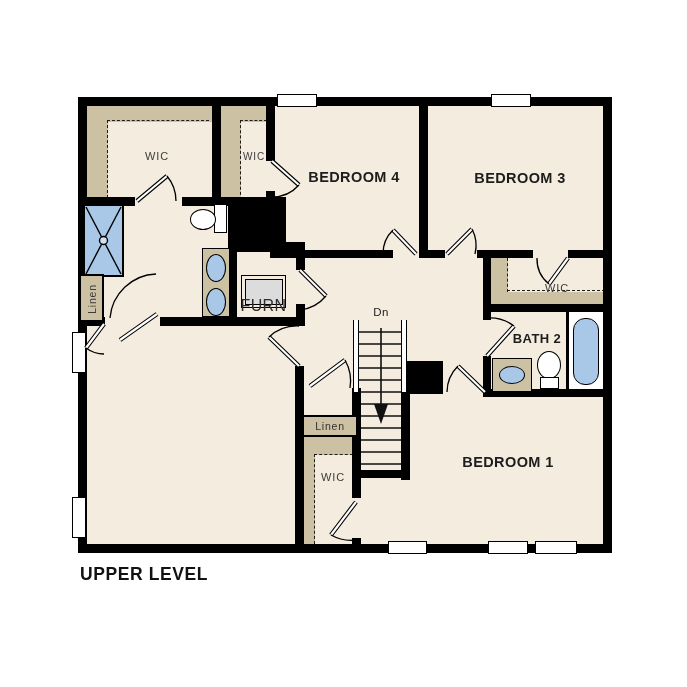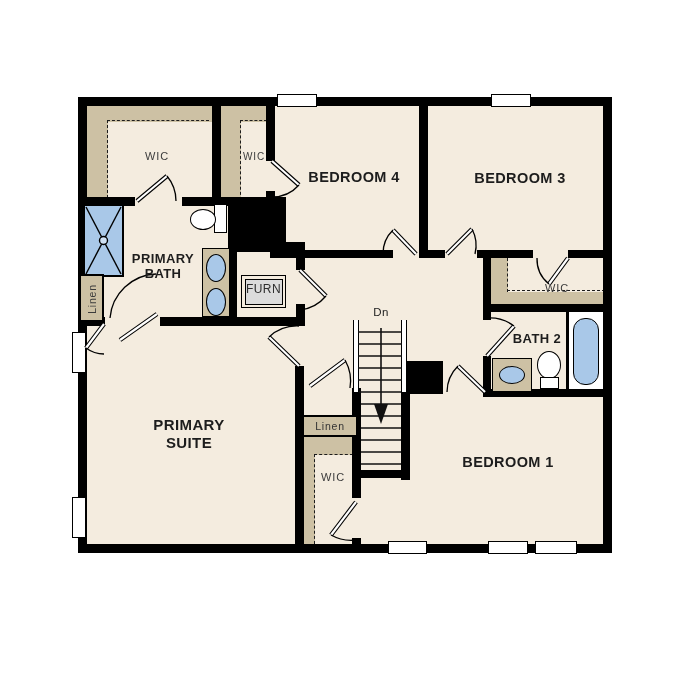--- a/index.html
+++ b/index.html
@@ -186,24 +186,23 @@
         <path d="M326,296 A40,40 0 0 1 300,310"></path>
         <path d="M86,348 A30,30 0 0 0 104,354"></path>
       </g>
     </g>
   </svg>
 
   <div class="lbl-sm" style="left:157px;top:156px">WIC</div>
   <div class="lbl-sm" style="left:254px;top:156px;font-size:10px">WIC</div>
   <div class="lbl lbl-room" style="left:354px;top:178px">BEDROOM 4</div>
   <div class="lbl lbl-room" style="left:520px;top:179px">BEDROOM 3</div>
-  <div class="lbl lbl-bath" style="left:163px;top:266px">PRIMARY BATH</div>
   <div class="lbl-sm lbl-rot" style="left:92px;top:299px;font-size:10.5px">Linen</div>
-  <div class="lbl-sm" style="left:263.5px;top:289px;font-size:12px;letter-spacing:.4px;color:#2e2e2e">FURN</div>
+  <div class="lbl-sm" style="left:263.5px;top:306px;font-size:16px;letter-spacing:.4px;color:#2e2e2e">FURN</div>
   <div class="lbl-sm" style="left:381px;top:312px;font-size:11.5px;letter-spacing:.3px;color:#222">Dn</div>
   <div class="lbl-sm" style="left:557px;top:288px">WIC</div>
   <div class="lbl lbl-bath3" style="left:537px;top:339px">BATH 2</div>
-  <div class="lbl lbl-suite" style="left:189px;top:434px">PRIMARY SUITE</div>
   <div class="lbl-sm" style="left:330px;top:426px;font-size:10.5px;color:#333">Linen</div>
   <div class="lbl-sm" style="left:333px;top:477px">WIC</div>
   <div class="lbl lbl-room" style="left:508px;top:463px">BEDROOM 1</div>
+  <div id="title">UPPER LEVEL</div>
 
 </div>
 
 </body></html>

